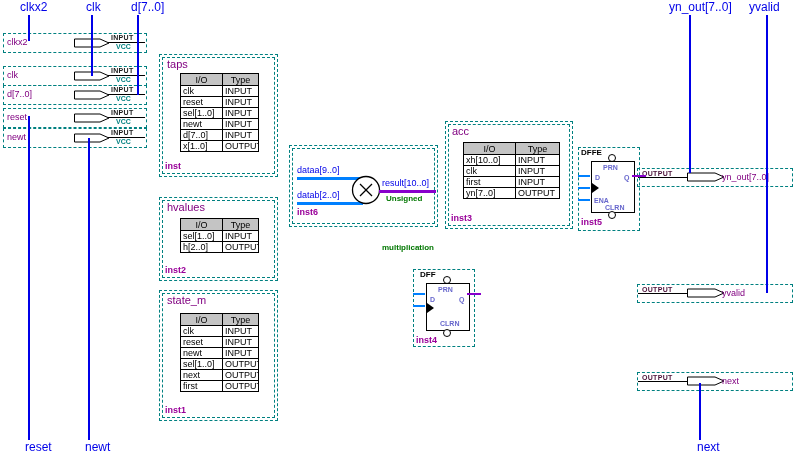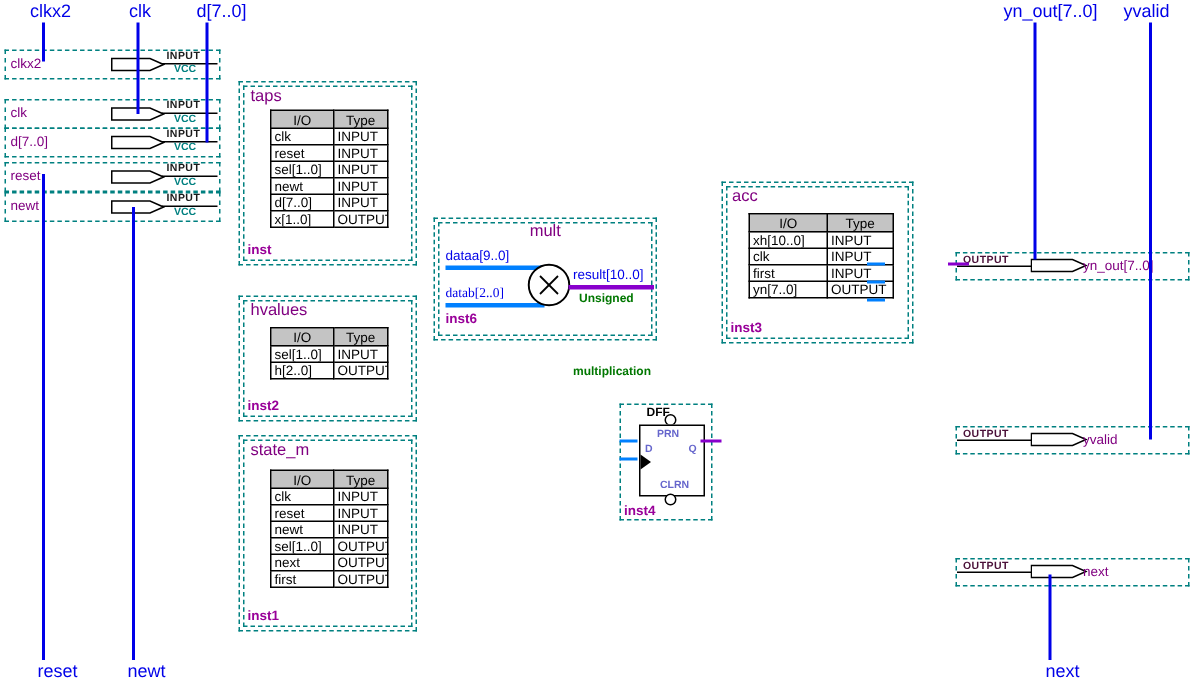--- a/index.html
+++ b/index.html
@@ -234,38 +234,37 @@
             <td>first</td>
             <td>OUTPUT</td>
           </tr>
         </tbody>
     </table>
     <span class="inst-label" style="left:5px;bottom:4px;">inst1</span>
   </div>
 
   <div class="block" style="left:289px;top:145px;width:147px;height:80px;">
     <div class="block-inner"></div>
-    <span class="block-title" style="left:0;top:2px;width:100%;text-align:center;">mult</span>
     <span class="mult-port" style="left:7px;top:20px;">dataa[9..0]</span>
     <div class="bus bus-blue" style="left:7px;top:31px;width:66px;"></div>
-    <span class="mult-port" style="left:7px;top:45px;font-family:Liberation Serif, serif;">datab[2..0]</span>
+    <span class="mult-port" style="left:7px;top:45px;">datab[2..0]</span>
     <div class="bus bus-blue" style="left:7px;top:56px;width:66px;"></div>
     <svg style="left:61px;top:29px;" width="30" height="30" viewBox="0 0 30 30">
       <circle cx="15" cy="15" r="13.5" fill="#fff" stroke="#000" stroke-width="1.3"></circle>
       <line x1="9" y1="9" x2="21" y2="21" stroke="#000" stroke-width="1.2"></line>
       <line x1="21" y1="9" x2="9" y2="21" stroke="#000" stroke-width="1.2"></line>
     </svg>
     <span class="mult-port" style="left:92px;top:33px;">result[10..0]</span>
     <div class="bus bus-purple" style="left:89px;top:44px;width:57px;"></div>
     <span class="mult-note" style="left:96px;top:49px;">Unsigned</span>
     <span class="mult-note" style="left:92px;top:58px;margin-top:40px;">multiplication</span>
     <span class="inst-label" style="left:7px;top:62px;">inst6</span>
   </div>
 
-  <div class="block" style="left:445px;top:121px;width:126px;height:106px;margin-left:36px;">
+  <div class="block" style="left:445px;top:121px;width:126px;height:106px;">
     <div class="block-inner"></div>
     <span class="block-title" style="left:6px;top:3px;">acc</span>
     <table class="io-table" style="left:17px;top:20px;width:96px;">
       <colgroup>
           <col style="width:52px">
           <col style="width:44px">
         </colgroup>
       <thead>
           <tr>
         <th>I/O</th>
@@ -287,27 +286,40 @@
           </tr>
           <tr>
             <td>yn[7..0]</td>
             <td>OUTPUT</td>
           </tr>
         </tbody>
     </table>
     <span class="inst-label" style="left:5px;bottom:4px;">inst3</span>
   </div>
 
+  <div class="dff-box" style="left:578px;top:147px;width:60px;height:82px;">
+    <span class="dff-name" style="left:2px;top:1px;">DFFE</span>
+    <div class="bubble" style="left:29px;top:6px;"></div>
+    <div class="dff-rect" style="left:12px;top:13px;width:42px;height:50px;"></div>
+    <span class="dff-pin" style="left:24px;top:16px;">PRN</span>
+    <span class="dff-pin" style="left:16px;top:26px;">D</span>
+    <span class="dff-pin" style="left:45px;top:26px;">Q</span>
+    <div class="clk-tri" style="left:13px;top:35px;"></div>
+    <span class="dff-pin" style="left:15px;top:49px;">ENA</span>
+    <span class="dff-pin" style="left:26px;top:56px;">CLRN</span>
+    <div class="bubble" style="left:29px;top:63px;"></div>
+    <span class="inst-label" style="left:2px;top:70px;">inst5</span>
+  </div>
   <div class="h-stub stub-blue" style="left:578px;top:175px;width:12px;"></div>
   <div class="h-stub stub-blue" style="left:578px;top:187px;width:12px;"></div>
   <div class="h-stub stub-blue" style="left:578px;top:199px;width:12px;"></div>
   <div class="h-stub stub-purple" style="left:632px;top:175px;width:14px;"></div>
 
   <div class="dff-box" style="left:413px;top:269px;width:60px;height:76px;">
-    <span class="dff-name" style="left:17px;top:1px;">DFF</span>
+    <span class="dff-name" style="left:6px;top:1px;">DFF</span>
     <div class="bubble" style="left:29px;top:6px;"></div>
     <div class="dff-rect" style="left:12px;top:13px;width:42px;height:46px;"></div>
     <span class="dff-pin" style="left:24px;top:16px;">PRN</span>
     <span class="dff-pin" style="left:16px;top:26px;">D</span>
     <span class="dff-pin" style="left:45px;top:26px;">Q</span>
     <div class="clk-tri" style="left:13px;top:33px;"></div>
     <span class="dff-pin" style="left:26px;top:50px;">CLRN</span>
     <div class="bubble" style="left:29px;top:59px;"></div>
     <span class="inst-label" style="left:2px;top:66px;">inst4</span>
   </div>

